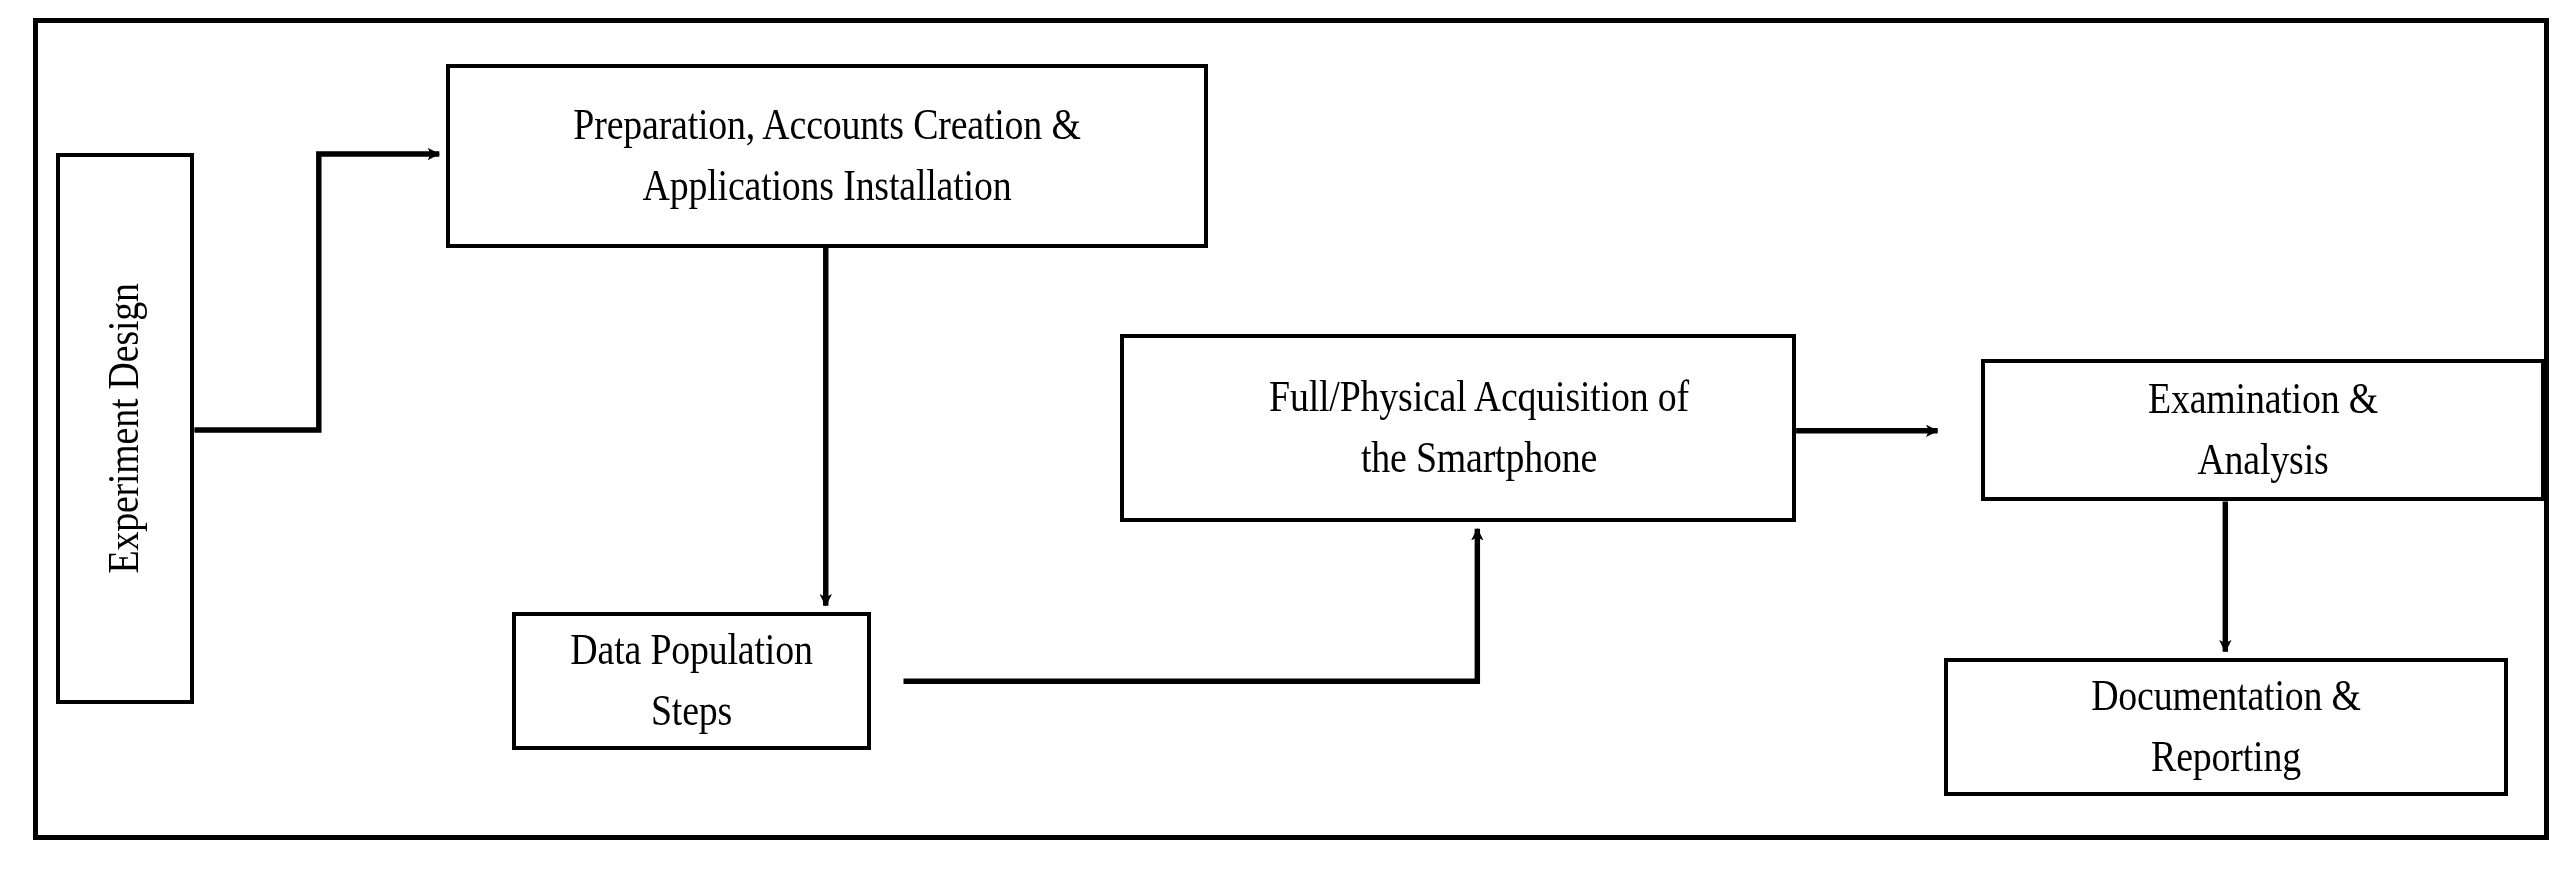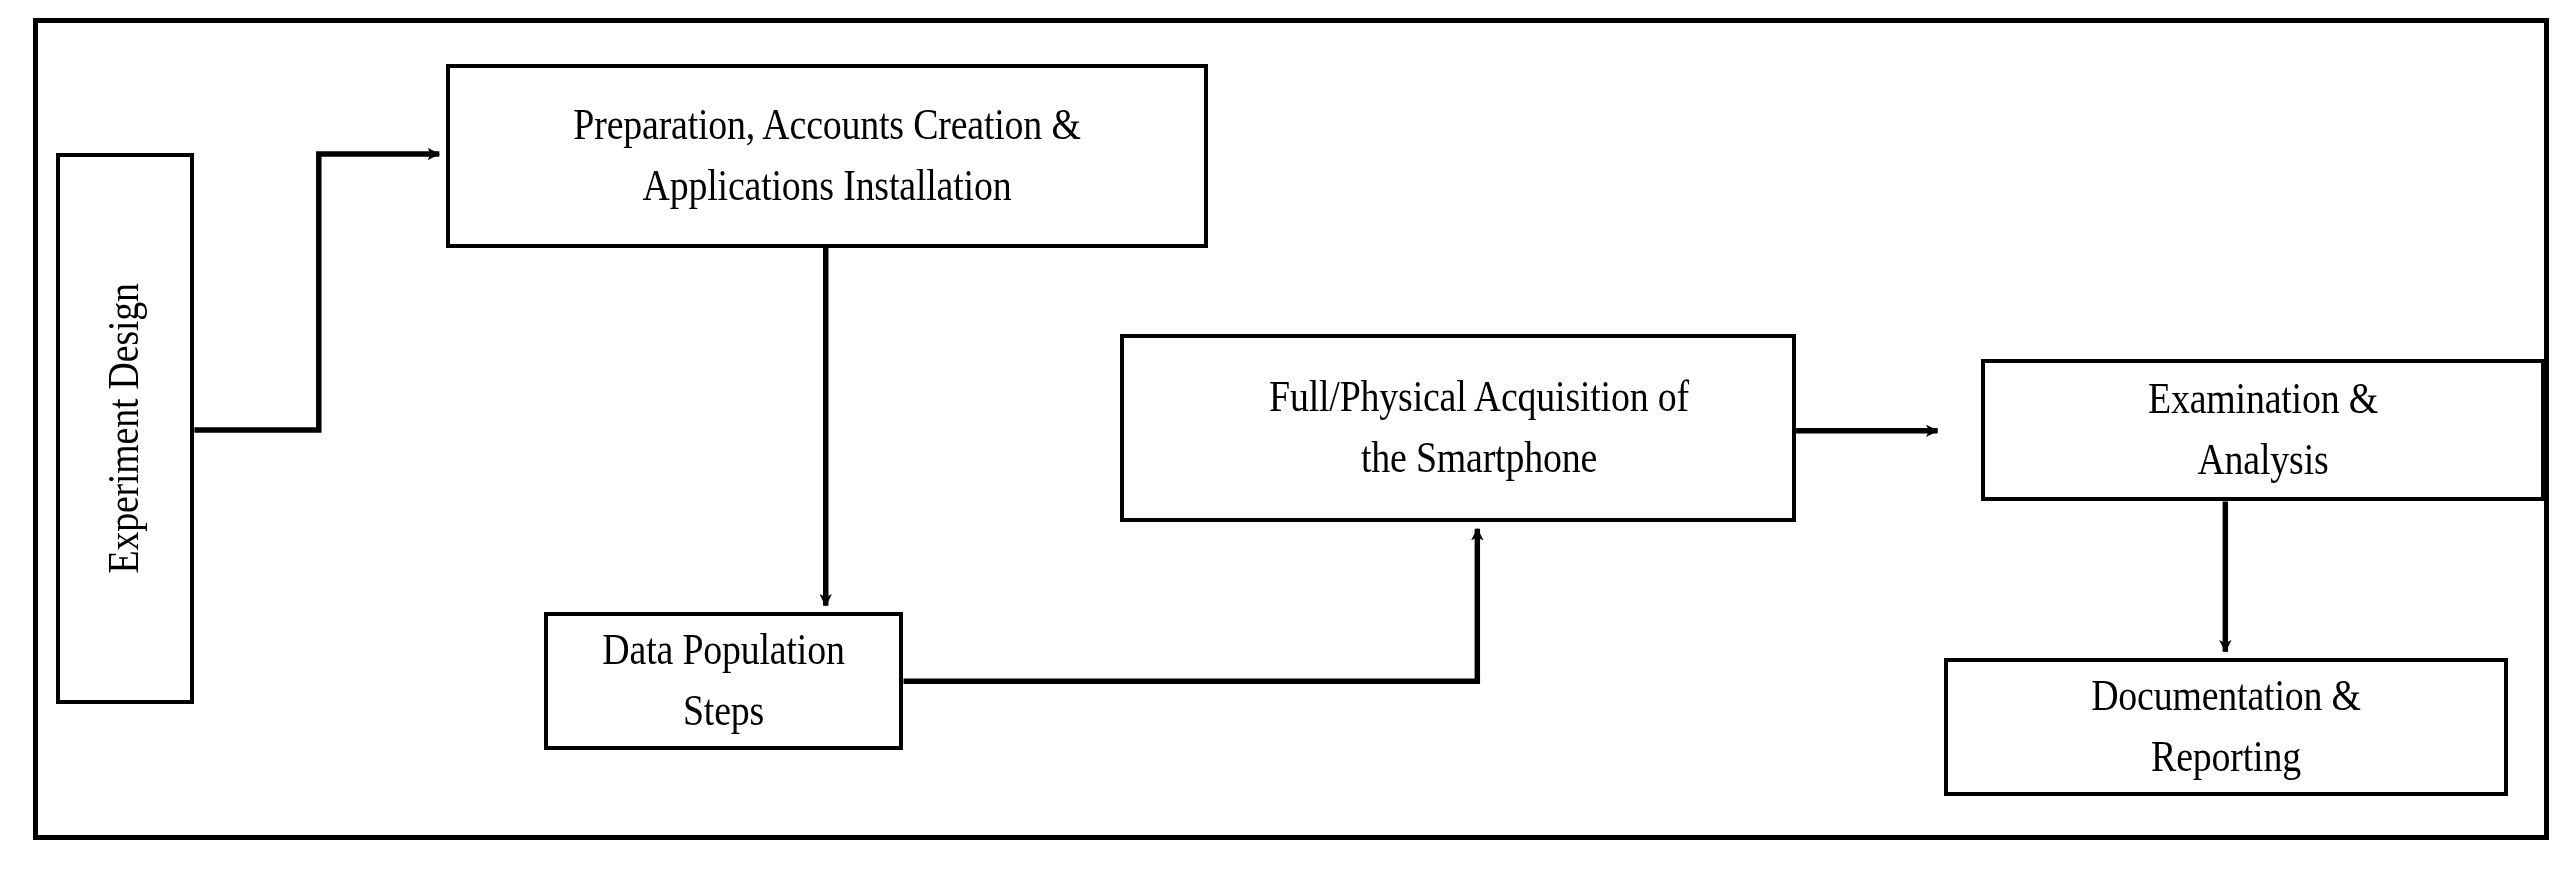--- a/index.html
+++ b/index.html
@@ -68,21 +68,21 @@
     transform: scaleX(0.86);
     white-space: nowrap;
   }
   #node-preparation {
     left: 446px;
     top: 64px;
     width: 762px;
     height: 184px;
   }
   #node-data-population {
-    left: 544px;
+    left: 512px;
     top: 612px;
     width: 359px;
     height: 138px;
   }
   #node-acquisition {
     left: 1120px;
     top: 334px;
     width: 676px;
     height: 188px;
     padding-left: 42px;

